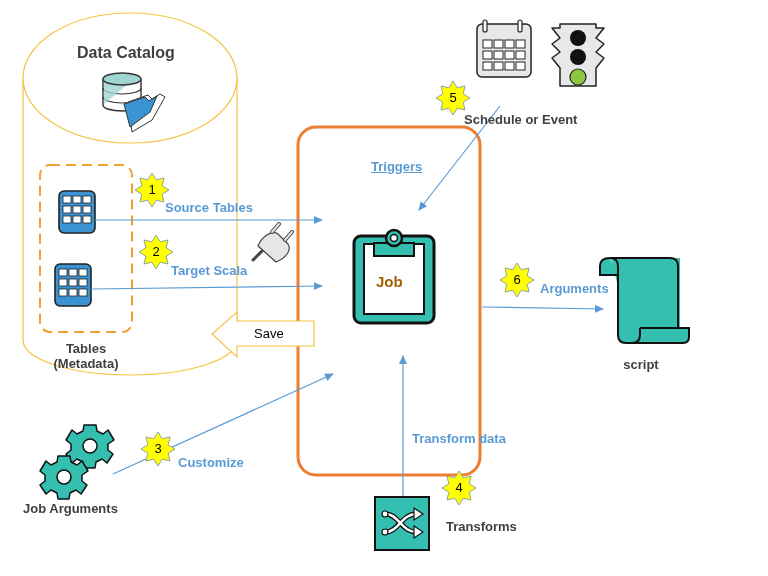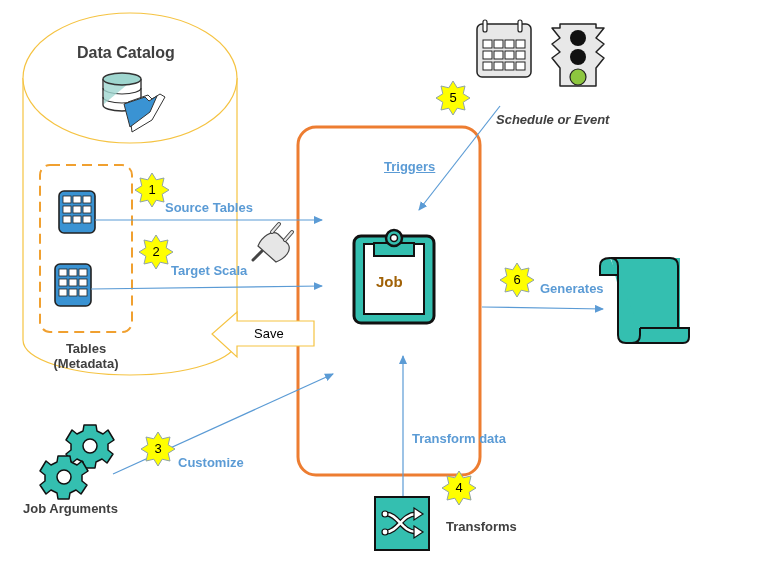--- a/index.html
+++ b/index.html
@@ -165,25 +165,26 @@
 <div class="lbl title" style="left:77px;top:44px;">Data Catalog</div>
 <div class="lbl dark center" style="left:38px;top:341px;width:80px;margin-left:8px;">
   <div>Tables</div>
   <div>(Metadata)</div>
 </div>
 <div class="lbl blue" style="left:165px;top:200px;">Source Tables</div>
 <div class="lbl blue" style="left:171px;top:263px;">Target Scala</div>
 <div class="save-lbl" style="left:254px;top:326px;">Save</div>
 <div class="lbl blue" style="left:178px;top:455px;">Customize</div>
 <div class="lbl dark" style="left:23px;top:501px;">Job Arguments</div>
-<div class="lbl blue" style="left:384px;top:159px;text-decoration:underline;">Triggers</div>
-<div class="lbl dark" style="left:496px;top:112px;font-style:italic;">Schedule or Event</div>
+<div class="lbl blue" style="left:371px;top:159px;text-decoration:underline;">Triggers</div>
+<div class="lbl dark" style="left:464px;top:112px;">Schedule or Event</div>
 <div class="job-lbl" style="left:376px;top:273px;">Job</div>
-<div class="lbl blue" style="left:540px;top:281px;">Generates</div>
+<div class="lbl blue" style="left:540px;top:281px;">Arguments</div>
 <div class="lbl dark center" style="left:568px;top:357px;width:146px;">
+  <div>script</div>
 </div>
 <div class="lbl blue" style="left:412px;top:431px;">Transform data</div>
 <div class="lbl dark" style="left:446px;top:519px;">Transforms</div>
 
 <div class="badge-num" style="left:142px;top:182px;">1</div>
 <div class="badge-num" style="left:146px;top:244px;">2</div>
 <div class="badge-num" style="left:148px;top:441px;">3</div>
 <div class="badge-num" style="left:449px;top:480px;">4</div>
 <div class="badge-num" style="left:443px;top:90px;">5</div>
 <div class="badge-num" style="left:507px;top:272px;">6</div>

